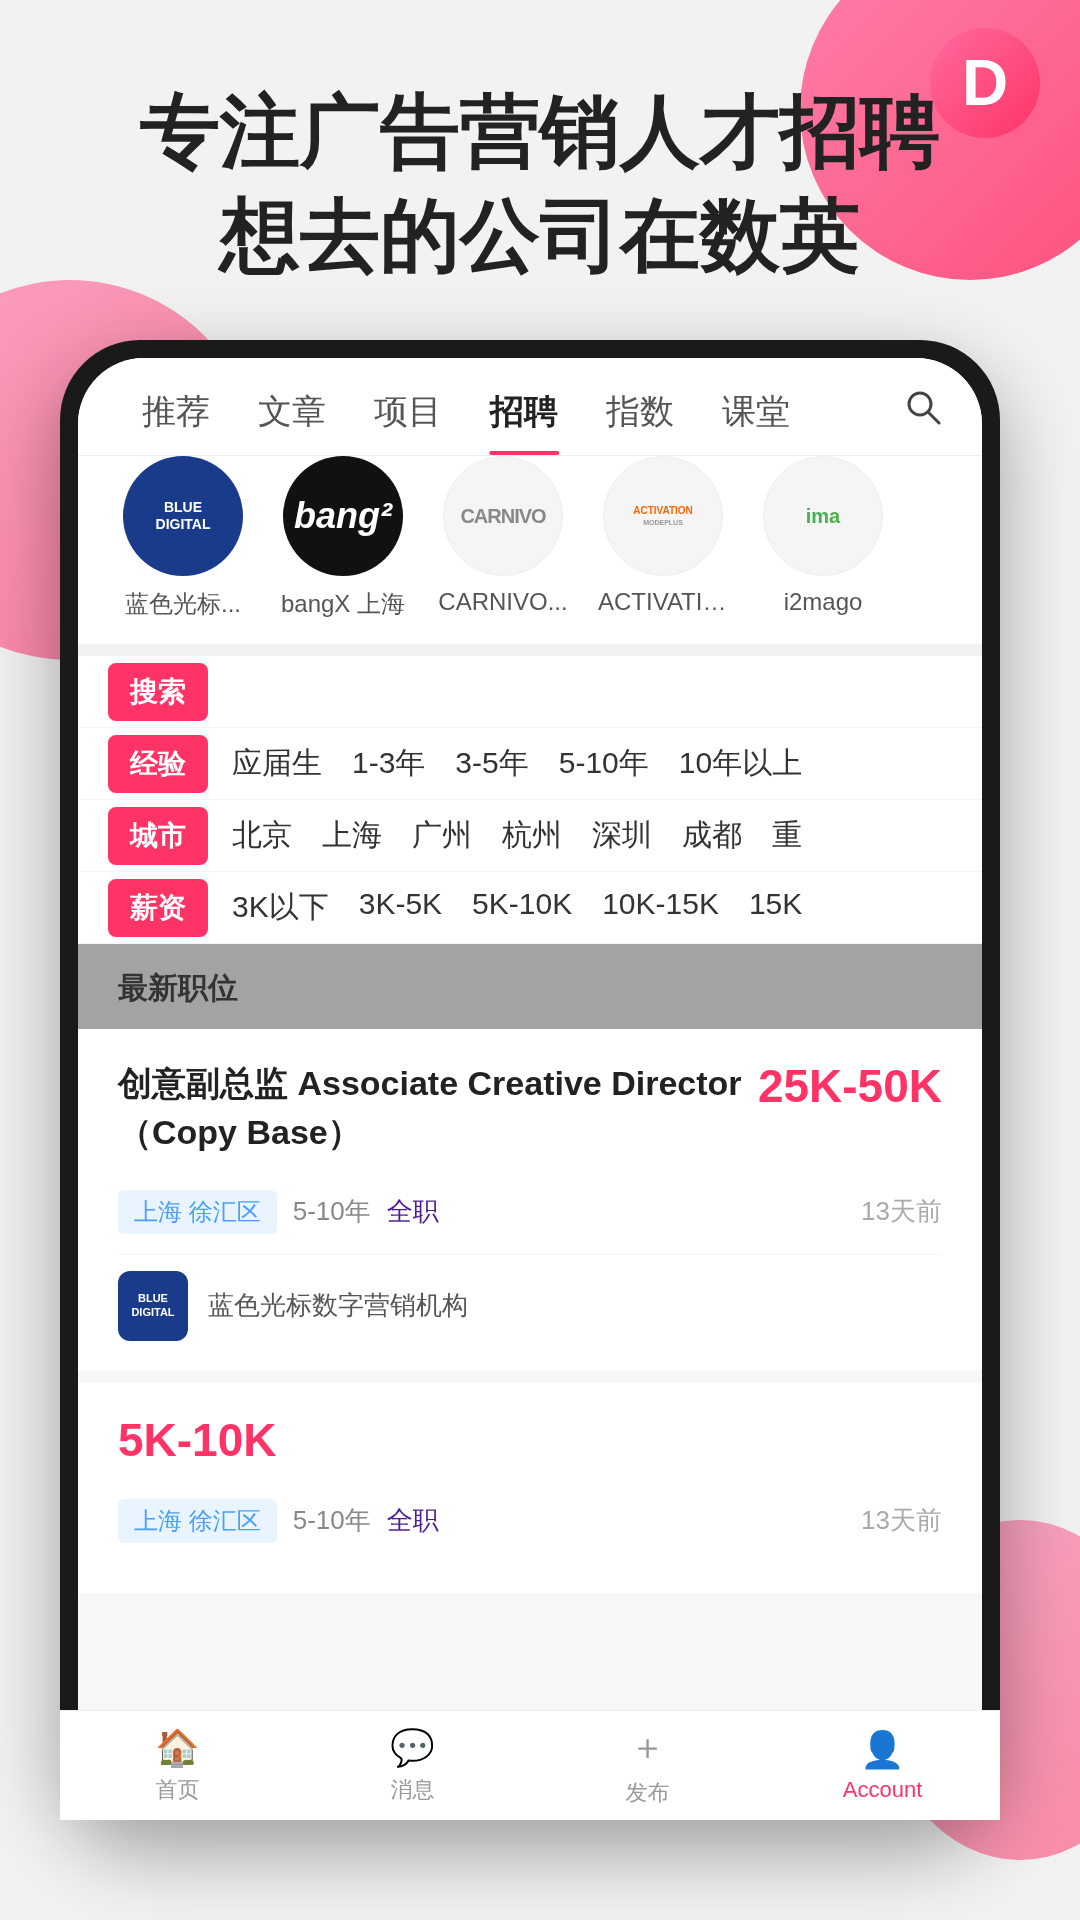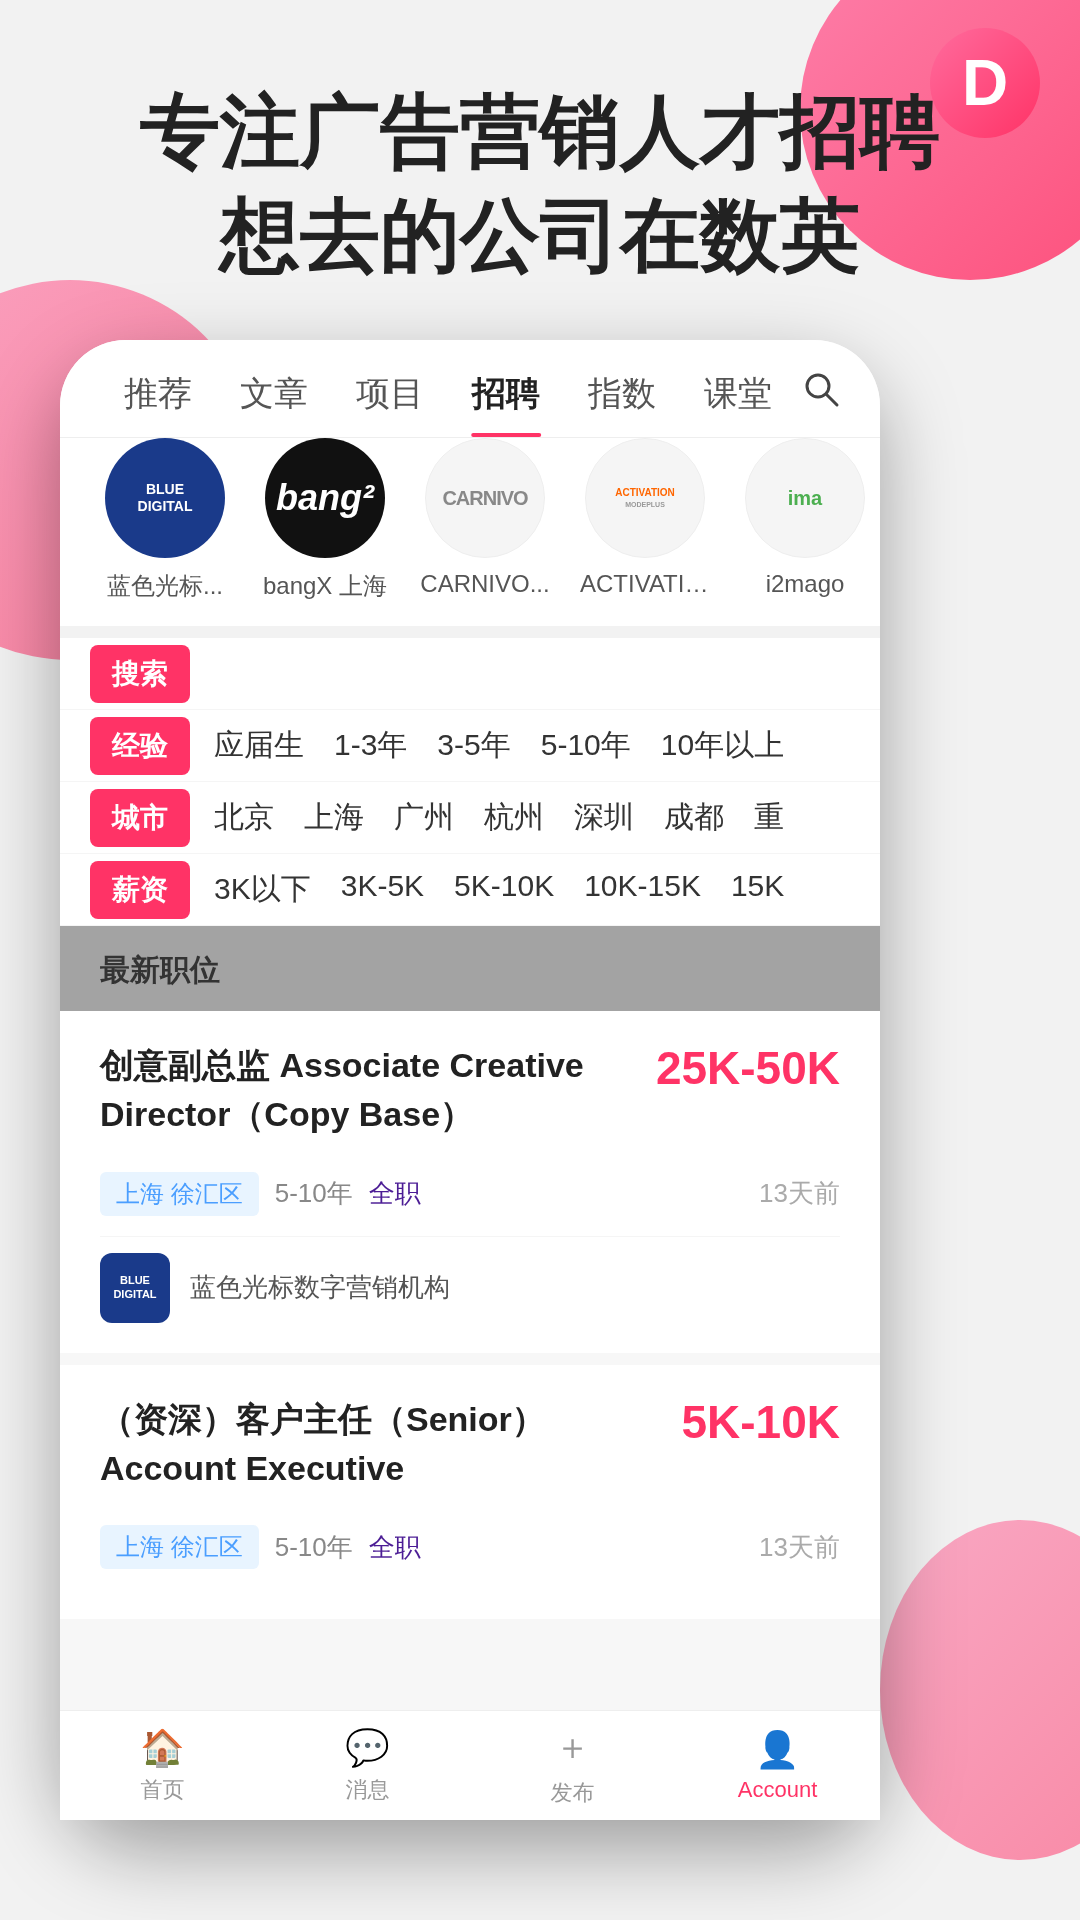--- a/index.html
+++ b/index.html
@@ -81,24 +81,25 @@
       color: #222;
       line-height: 1.3;
     }
 
     
     .phone-mockup {
       position: absolute;
       top: 340px;
       left: 60px;
       right: 0;
-      width: 820px;
+      width: 940px;
       height: 1480px;
       background: #1a1a1a;
       border-radius: 80px;
+      padding: 18px;
       box-shadow: 0 30px 80px rgba(0,0,0,0.35);
       z-index: 6;
     }
     .phone-screen {
       width: 100%;
       height: 100%;
       background: #f7f7f7;
       border-radius: 66px;
       overflow: hidden;
       display: flex;
@@ -544,21 +545,20 @@
         <div class="job-company-row">
           <div class="company-mini-logo">
             <span style="font-size:11px;color:white;font-weight:800;text-align:center;line-height:1.2;">BLUE<br>DIGITAL</span>
           </div>
           <div class="company-mini-name">蓝色光标数字营销机构</div>
         </div>
       </div>
 
       <div class="job-card">
         <div class="job-title-row">
-          <div class="job-title">（资深）客户主任（Senior）Account Executive</div>
           <div class="job-salary">5K-10K</div>
         </div>
         <div class="job-meta">
           <span class="job-location-tag">上海 徐汇区</span>
           <span class="job-exp">5-10年</span>
           <span class="job-type">全职</span>
           <span class="job-time">13天前</span>
         </div>
       </div>
     </div>

